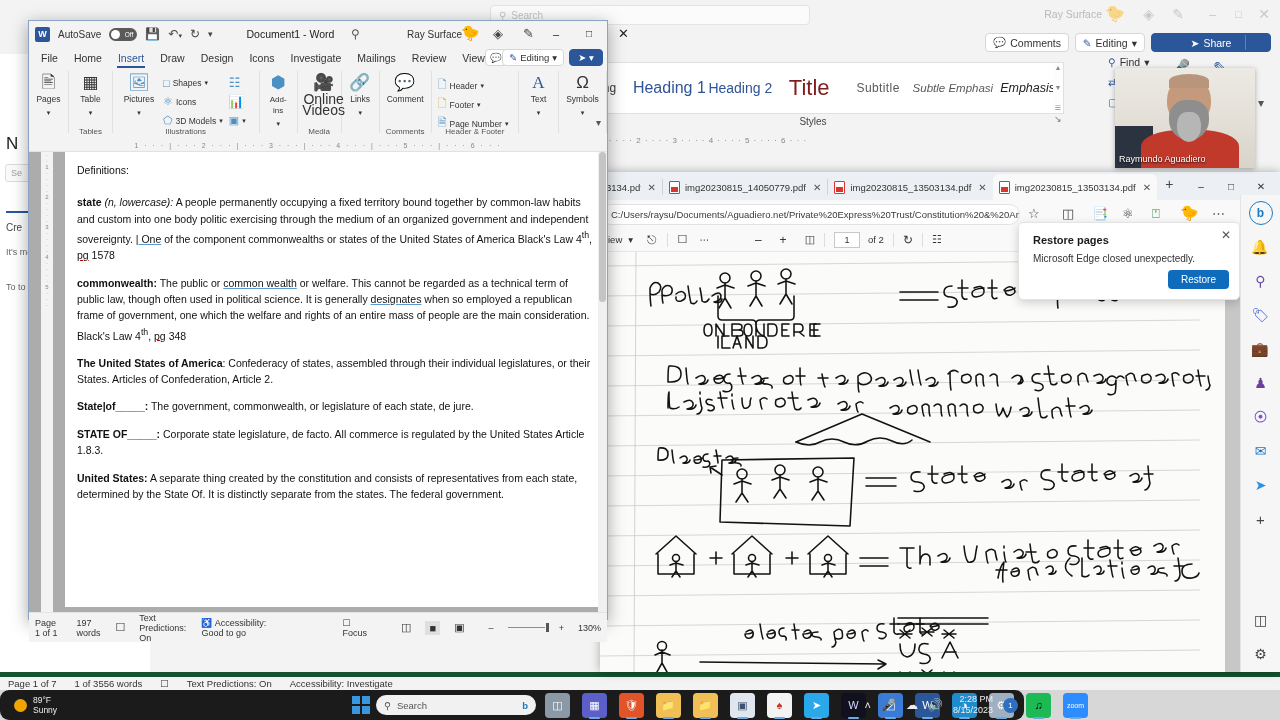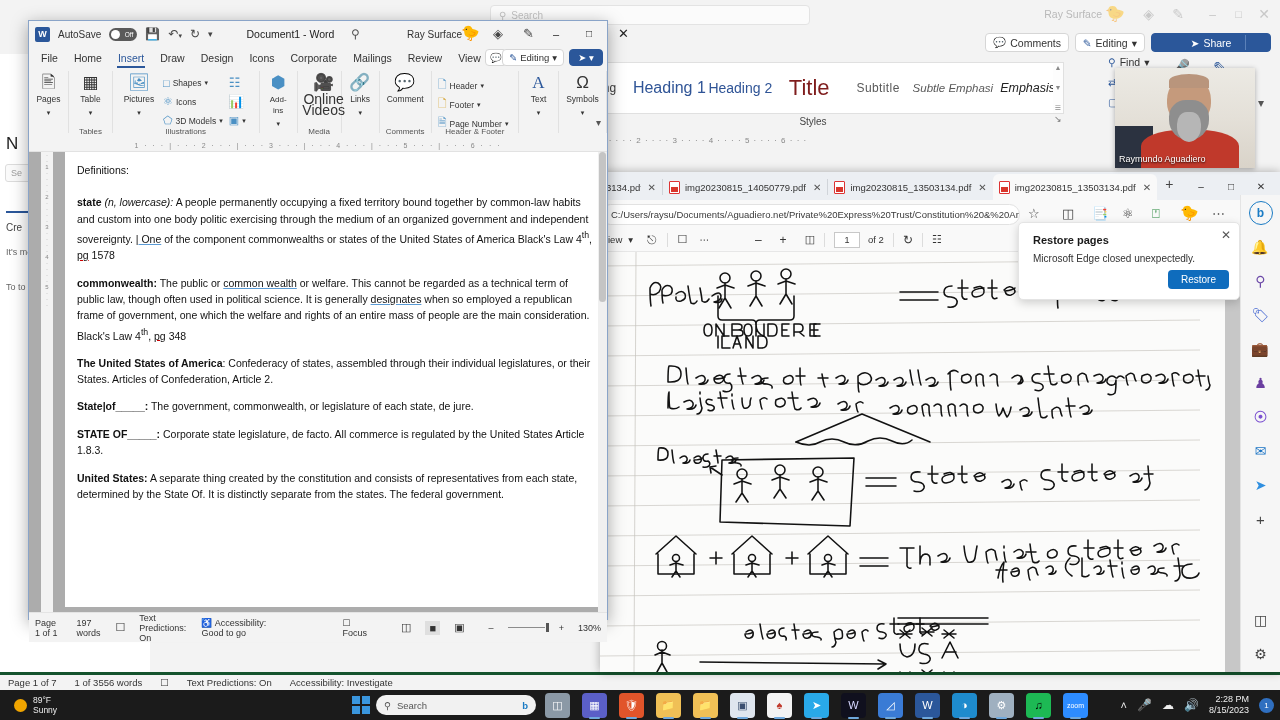--- a/index.html
+++ b/index.html
@@ -103,21 +103,21 @@
   #bg-lp-home { position:absolute; left:6px; top:140px; font-size:12px; color:#2b579a; font-weight:600;margin-left:24px;}
   #bg-lp-homeline{ position:absolute; left:6px; top:157px; width:24px; height:2px; background:#2b579a;}
   #bg-lp-t1 { position:absolute; left:6px; top:168px; font-size:10px; color:#444;}
   #bg-lp-t2 { position:absolute; left:6px; top:193px; font-size:9px; color:#666; width:130px; line-height:11px;}
   #bg-lp-t3 { position:absolute; left:6px; top:228px; font-size:9px; color:#666; width:130px; line-height:11px;}
 
   
   #bg-status {
     position:absolute; left:0; top:672px; width:1280px; height:18px;
     background:#f3f3f3; display:flex; align-items:center; gap:18px;
-    padding-left:8px; font-size:9.5px; color:#333; border-top:3px solid #14532d;
+    padding-left:8px; font-size:9.5px; color:#333; border-top:5px solid #14532d;
   }
 
   
   #edge {
     position:absolute; left:600px; top:172px; width:680px; height:500px;
     background:#f5f5f5; box-shadow:0 0 9px rgba(0,0,0,.30);
   }
   #edge-tabstrip {
     position:absolute; left:0; top:0; width:680px; height:28px;
     background:#eceff3; display:flex; align-items:flex-end;
@@ -319,22 +319,22 @@
      background:#8e8e8e; border-radius:42% 42% 50% 50%; }
   #vid-beard2{ position:absolute; left:62px; top:44px; width:24px; height:30px;
      background:#b6b6b6; border-radius:40% 40% 50% 50%; }
   #vid-shirt { position:absolute; left:26px; top:62px; width:98px; height:40px;
      background:#c0392b; border-radius:40% 40% 0 0; }
   #vid-name { position:absolute; left:4px; bottom:4px; color:#fff; font-size:9px;
      text-shadow:0 1px 2px rgba(0,0,0,.9); }
 
   
   #taskbar {
-    position:absolute; left:0; top:690px; width:1280px; height:30px;
-    background:#1b1b1b; display:flex; align-items:center;
+    position:absolute; left:0; top:690px; width:1024px; height:30px;
+    background:#1b1b1b; display:flex; align-items:center;border-radius:9px;
   }
   #tb-weather { display:flex; align-items:center; gap:6px; margin-left:14px; }
   #tb-sun { width:13px; height:13px; border-radius:50%; background:#f0a500; }
   #tb-wtext { font-size:8.5px; color:#eee; line-height:10px; }
   #tb-center { position:absolute; left:352px; display:flex; align-items:center; gap:6px; }
   #tb-start { width:18px; height:18px; display:grid; grid-template-columns:1fr 1fr;
       grid-template-rows:1fr 1fr; gap:2px; }
   #tb-start i { background:#3a96dd; display:block; }
   #tb-search {
     width:160px; height:20px; background:#f1f1f1; border-radius:10px;
@@ -779,21 +779,21 @@
     <div id="w-close">✕</div>
   </div>
 
   <div id="w-tabs">
     <div class="wt">File</div>
     <div class="wt">Home</div>
     <div class="wt active">Insert</div>
     <div class="wt">Draw</div>
     <div class="wt">Design</div>
     <div class="wt">Icons</div>
-    <div class="wt">Corporate</div>
+    <div class="wt">Investigate</div>
     <div class="wt">Mailings</div>
     <div class="wt">Review</div>
     <div class="wt">View</div>
     <div class="wt">Help</div>
 
     <div class="wt-chip" id="wtc-comment">
       <span>💬</span>
     </div>
     <div class="wt-chip" id="wtc-editing">
       <span style="color:#2b579a">✎</span>

